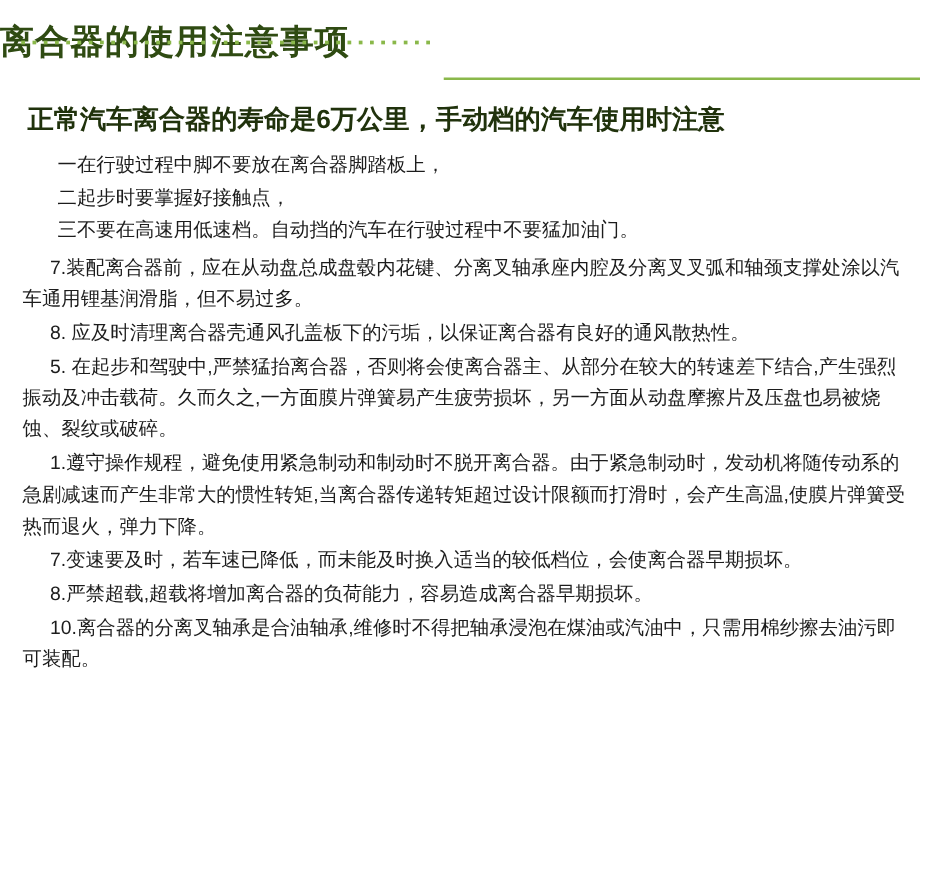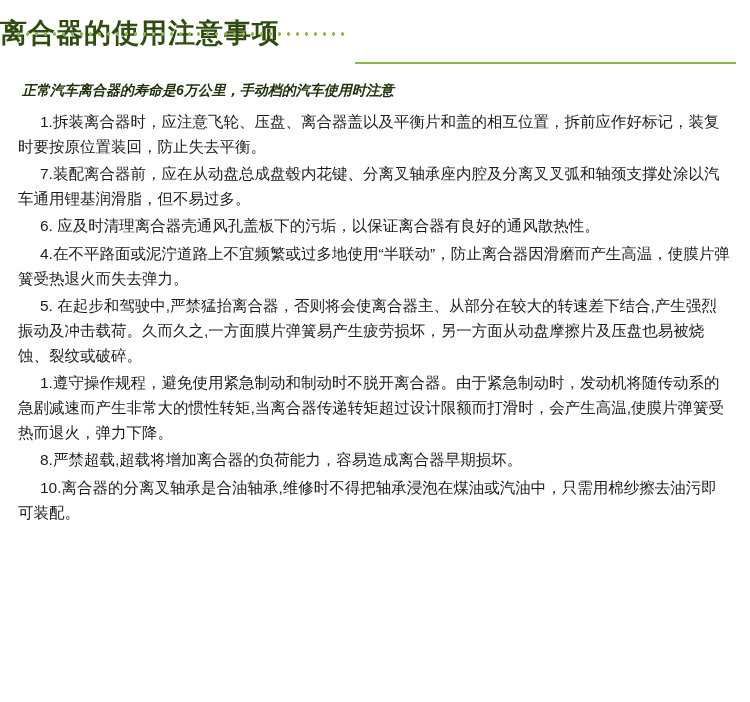--- a/index.html
+++ b/index.html
@@ -49,26 +49,25 @@
     right: 14px;
     top: 62px;
     height: 2px;
     background: #8ab84a;
   }
   
   .content {
     padding: 4px 18px 0 18px;
   }
   h2.section {
-    font-size: 14px;
+    font-size: 21px;
     font-weight: bold;
     color: #20320c;
     margin: 10px 0 8px 4px;
     line-height: 1.5;
-    font-style: italic;
   }
   h2.section.first { margin-top: 4px; }
   p.para {
     font-size: 15.5px;
     line-height: 1.62;
     margin: 0 0 1px 0;
     color: #1c1c1c;
     text-align: left;
   }
   p.indent1 { text-indent: 28px; }
@@ -96,30 +95,34 @@
   <div class="banner">
     <div class="banner-dots"></div>
     <div class="banner-title">离合器的使用注意事项</div>
     <div class="banner-rule"></div>
   </div>
 
   <div class="content">
 
     <div>
       <h2 class="section first">正常汽车离合器的寿命是6万公里，手动档的汽车使用时注意</h2>
+      <div class="blk">
+        <p class="para indent1">一在行驶过程中脚不要放在离合器脚踏板上，</p>
+        <p class="para indent1">二起步时要掌握好接触点，</p>
+        <p class="para indent1">三不要在高速用低速档。自动挡的汽车在行驶过程中不要猛加油门。</p>
+      </div>
     </div>
 
     <div>
       <div>
-        <p class="para indent-num tight">1.拆装离合器时，应注意飞轮、压盘、离合器盖以及平衡片和盖的相互位置，拆前应作好标记，装复时要按原位置装回，防止失去平衡。</p>
         <p class="para indent-num tight">7.装配离合器前，应在从动盘总成盘毂内花键、分离叉轴承座内腔及分离叉叉弧和轴颈支撑处涂以汽车通用锂基润滑脂，但不易过多。</p>
-        <p class="para indent-num tight">6. 应及时清理离合器壳通风孔盖板下的污垢，以保证离合器有良好的通风散热性。</p>
-        <p class="para indent-num tight">4.在不平路面或泥泞道路上不宜频繁或过多地使用“半联动”，防止离合器因滑磨而产生高温，使膜片弹簧受热退火而失去弹力。</p>
+        <p class="para indent-num tight">8. 应及时清理离合器壳通风孔盖板下的污垢，以保证离合器有良好的通风散热性。</p>
         <p class="para indent-num tight">5. 在起步和驾驶中,严禁猛抬离合器，否则将会使离合器主、从部分在较大的转速差下结合,产生强烈振动及冲击载荷。久而久之,一方面膜片弹簧易产生疲劳损坏，另一方面从动盘摩擦片及压盘也易被烧蚀、裂纹或破碎。</p>
         <p class="para indent-num tight">1.遵守操作规程，避免使用紧急制动和制动时不脱开离合器。由于紧急制动时，发动机将随传动系的急剧减速而产生非常大的惯性转矩,当离合器传递转矩超过设计限额而打滑时，会产生高温,使膜片弹簧受热而退火，弹力下降。</p>
+        <p class="para indent-num tight">7.变速要及时，若车速已降低，而未能及时换入适当的较低档位，会使离合器早期损坏。</p>
         <p class="para indent-num tight">8.严禁超载,超载将增加离合器的负荷能力，容易造成离合器早期损坏。</p>
         <p class="para indent-num tight">10.离合器的分离叉轴承是合油轴承,维修时不得把轴承浸泡在煤油或汽油中，只需用棉纱擦去油污即可装配。</p>
       </div>
     </div>
 
   </div>
 
   <div class="footer-dots"></div>
 </div>
 

